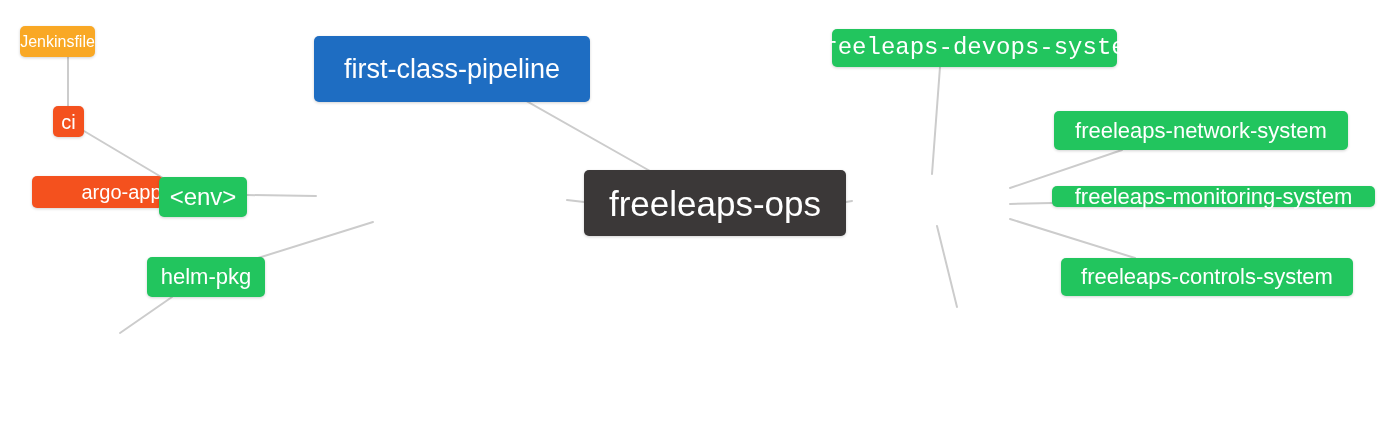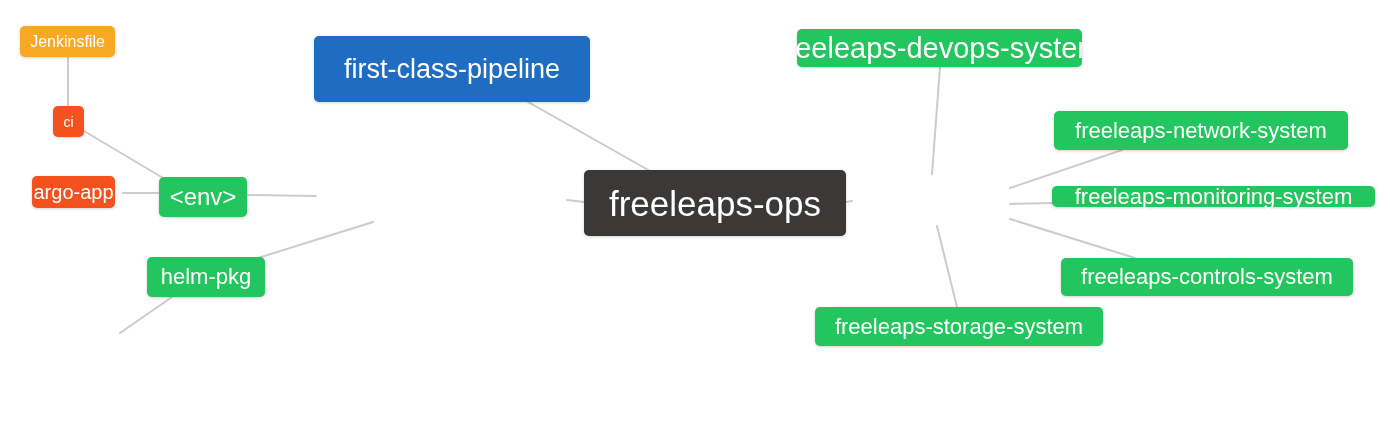--- a/index.html
+++ b/index.html
@@ -33,29 +33,29 @@
     cursor: pointer;
     user-select: none;
     line-height: 1;
   }
   .c-orange { background: #f9a825; }
   .c-red    { background: #f4511e; }
   .c-green  { background: #22c55e; }
   .c-blue   { background: #1e6dc2; }
   .c-dark   { background: #3b3838; }
 
-  .n-jenkinsfile          { left: 20px;   top: 26px;  width: 95px;  height: 31px; font-size: 16px; }
-  .n-ci                   { left: 53px;   top: 106px; width: 31px;  height: 31px; font-size: 14px; }
-  .n-argo-app             { left: 32px;   top: 176px; width: 83px;  height: 32px; font-size: 20px; }
+  .n-jenkinsfile          { left: 20px;   top: 26px;  width: 75px;  height: 31px; font-size: 16px; }
+  .n-ci                   { left: 53px;   top: 106px; width: 31px;  height: 31px; font-size: 20px; }
+  .n-argo-app             { left: 32px;   top: 176px; width: 83px;  height: 32px; font-size: 20px; padding-left: 48px; }
   .n-env                  { left: 159px;  top: 177px; width: 88px;  height: 40px; font-size: 24px; }
   .n-first-class-pipeline { left: 314px;  top: 36px;  width: 276px; height: 66px; font-size: 27px; }
   .n-service-name         { left: 316px;  top: 172px; width: 251px; height: 50px; font-size: 29px; }
   .n-freeleaps-ops        { left: 584px;  top: 170px; width: 262px; height: 66px; font-size: 35px; text-align: center; }
   .n-manifests            { left: 852px;  top: 174px; width: 158px; height: 52px; font-size: 29px; }
-  .n-devops-system        { left: 797px;  top: 29px;  width: 285px; height: 38px; font-size: 29px; }
+  .n-devops-system        { left: 832px;  top: 29px;  width: 285px; height: 38px; font-size: 24px; font-family: Liberation Mono, monospace; }
   .n-network-system       { left: 1054px; top: 111px; width: 294px; height: 39px; font-size: 22px; }
   .n-monitoring-system    { left: 1052px; top: 186px; width: 323px; height: 21px; font-size: 22px; }
   .n-controls-system      { left: 1061px; top: 258px; width: 292px; height: 38px; font-size: 22px; }
   .n-storage-system       { left: 815px;  top: 307px; width: 288px; height: 39px; font-size: 22px; }
   .n-helm-pkg             { left: 147px;  top: 257px; width: 118px; height: 40px; font-size: 22px; }
   .n-values-env-yaml      { left: 9px;    top: 333px; width: 166px; height: 30px; font-size: 18px; }
 </style>
 </head>
 <body>
 
@@ -81,16 +81,15 @@
   <div class="node c-orange n-jenkinsfile">Jenkinsfile</div>
   <div class="node c-red    n-ci">ci</div>
   <div class="node c-red    n-argo-app">argo-app</div>
   <div class="node c-green  n-env">&lt;env&gt;</div>
   <div class="node c-blue   n-first-class-pipeline">first-class-pipeline</div>
   <div class="node c-dark   n-freeleaps-ops">freeleaps-ops</div>
   <div class="node c-green  n-devops-system">freeleaps-devops-system</div>
   <div class="node c-green  n-network-system">freeleaps-network-system</div>
   <div class="node c-green  n-monitoring-system">freeleaps-monitoring-system</div>
   <div class="node c-green  n-controls-system">freeleaps-controls-system</div>
-  <div class="node c-green  n-storage-system">freeleaps-storage-system</div>
   <div class="node c-green  n-helm-pkg">helm-pkg</div>
 
 </div>
 
 </body></html>

